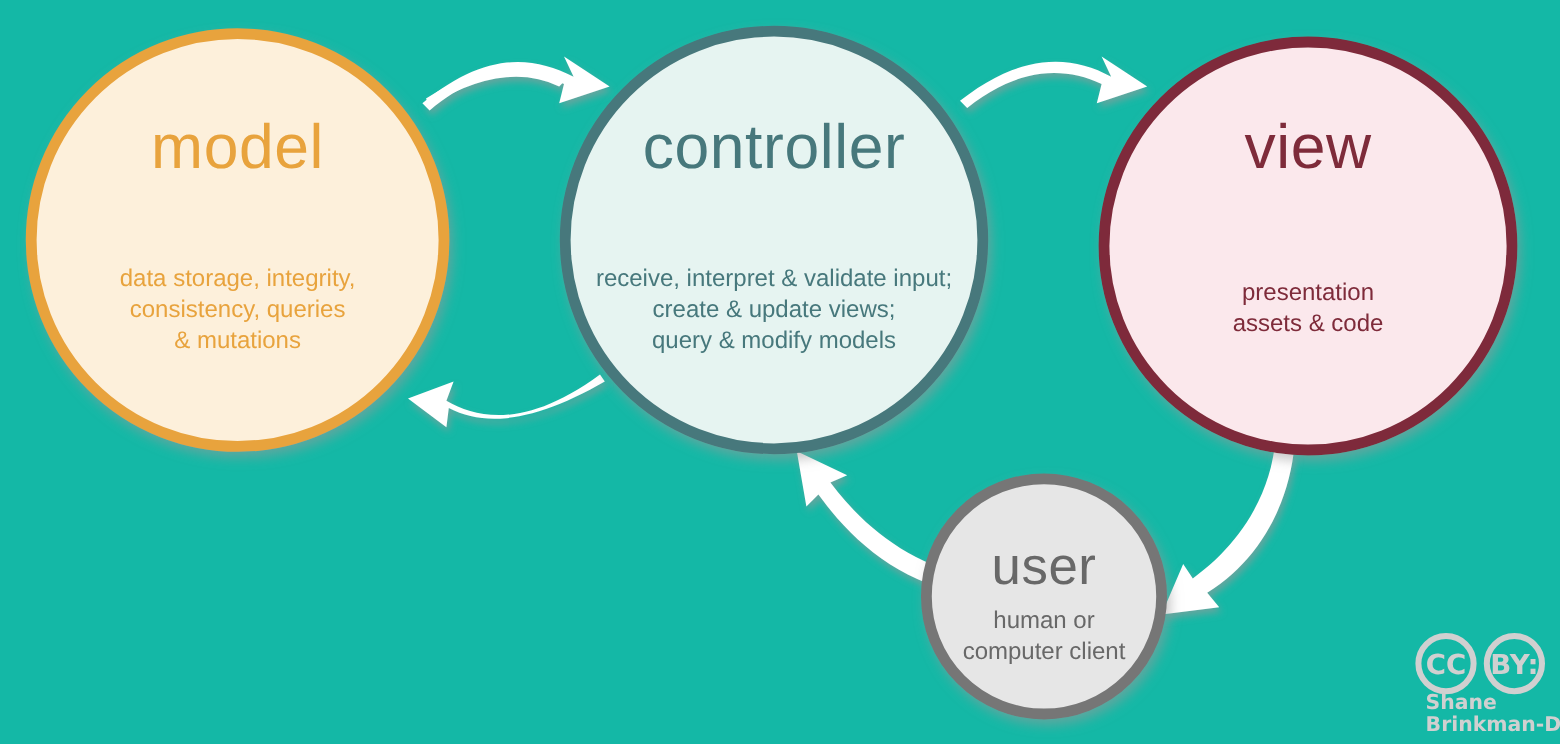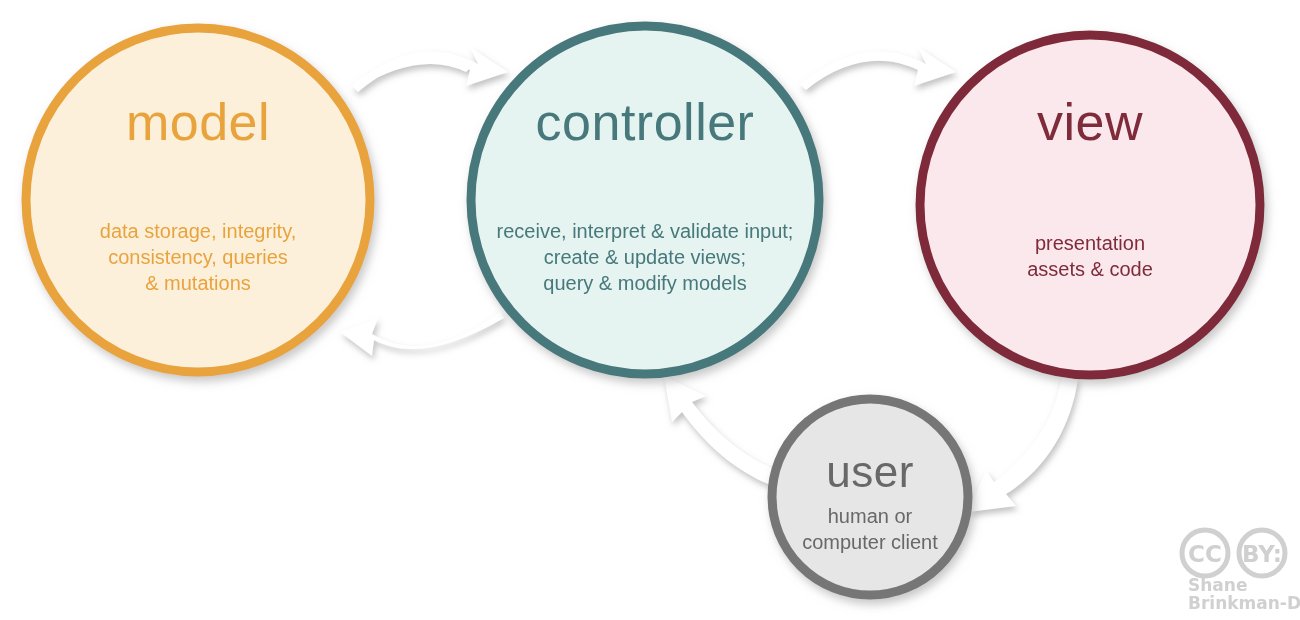--- a/index.html
+++ b/index.html
@@ -4,21 +4,21 @@
 <style>
   html, body {
     margin: 0;
     padding: 0;
     background: #dcdcdc;
   }
   #canvas {
     position: relative;
     width: 1300px;
     height: 620px;
-    background: #ffffff;
+    background: #14b8a6;
     overflow: hidden;
     font-family: "Liberation Sans", sans-serif;
   }
   #scene {
     position: absolute;
     top: 0; left: 0;
     width: 1300px;
     height: 620px;
   }
   .node-title {

